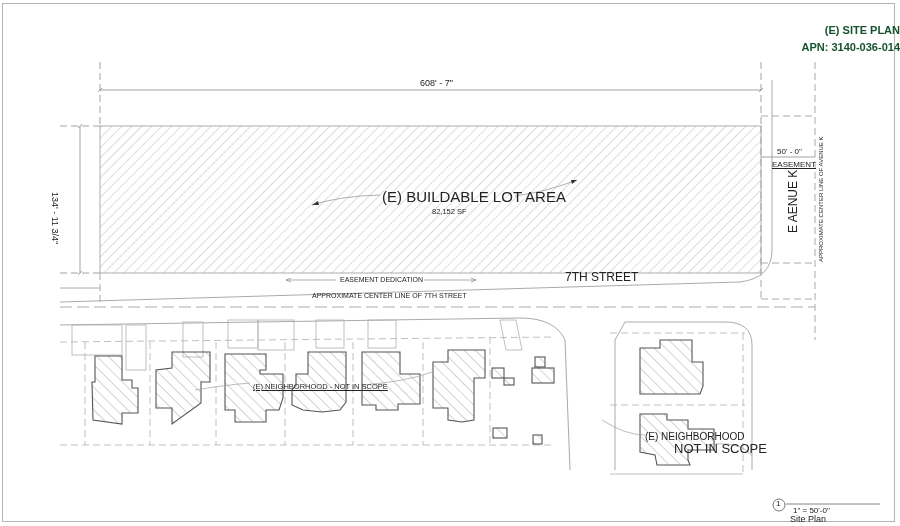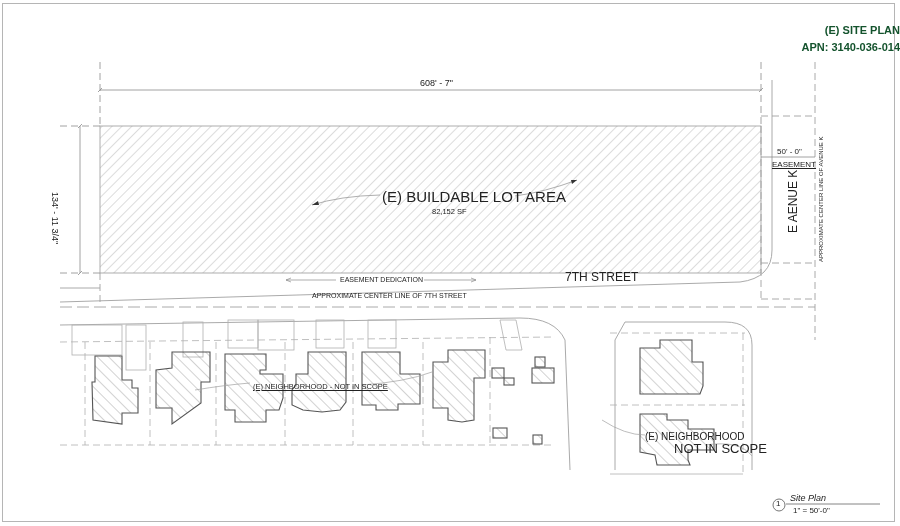--- a/index.html
+++ b/index.html
@@ -154,14 +154,14 @@
 <div class="lbl" style="left:772px; top:160px; font-size:8px;text-decoration:underline;">EASEMENT</div>
 
 <div class="lbl" style="left:786px; top:233px; font-size:12px; transform: rotate(-90deg); transform-origin: left top;">E AENUE K</div>
 <div class="lbl" style="left:818px; top:262px; font-size:6px; transform: rotate(-90deg); transform-origin: left top;">APPROXIMATE CENTER LINE OF AVENUE K</div>
 
 <div class="lbl" style="left:253px; top:382px; font-size:7.5px;text-decoration:underline;">(E) NEIGHBORHOOD - NOT IN SCOPE</div>
 <div class="lbl" style="left:645px; top:431px; font-size:10px;">(E) NEIGHBORHOOD</div>
 <div class="lbl" style="left:656px; top:441px; font-size:13px;margin-left:18px;">NOT IN SCOPE</div>
 
 <div class="lbl" style="left:776px; top:499px; font-size:8px;">1</div>
-<div class="lbl" style="left:790px; top:493px; font-size:9px;font-style:italic;">Site Plan</div>
+<div class="lbl" style="left:790px; top:514px; font-size:9px;">Site Plan</div>
 <div class="lbl" style="left:793px; top:506px; font-size:8px;">1" = 50'-0"</div>
 
 </body></html>

